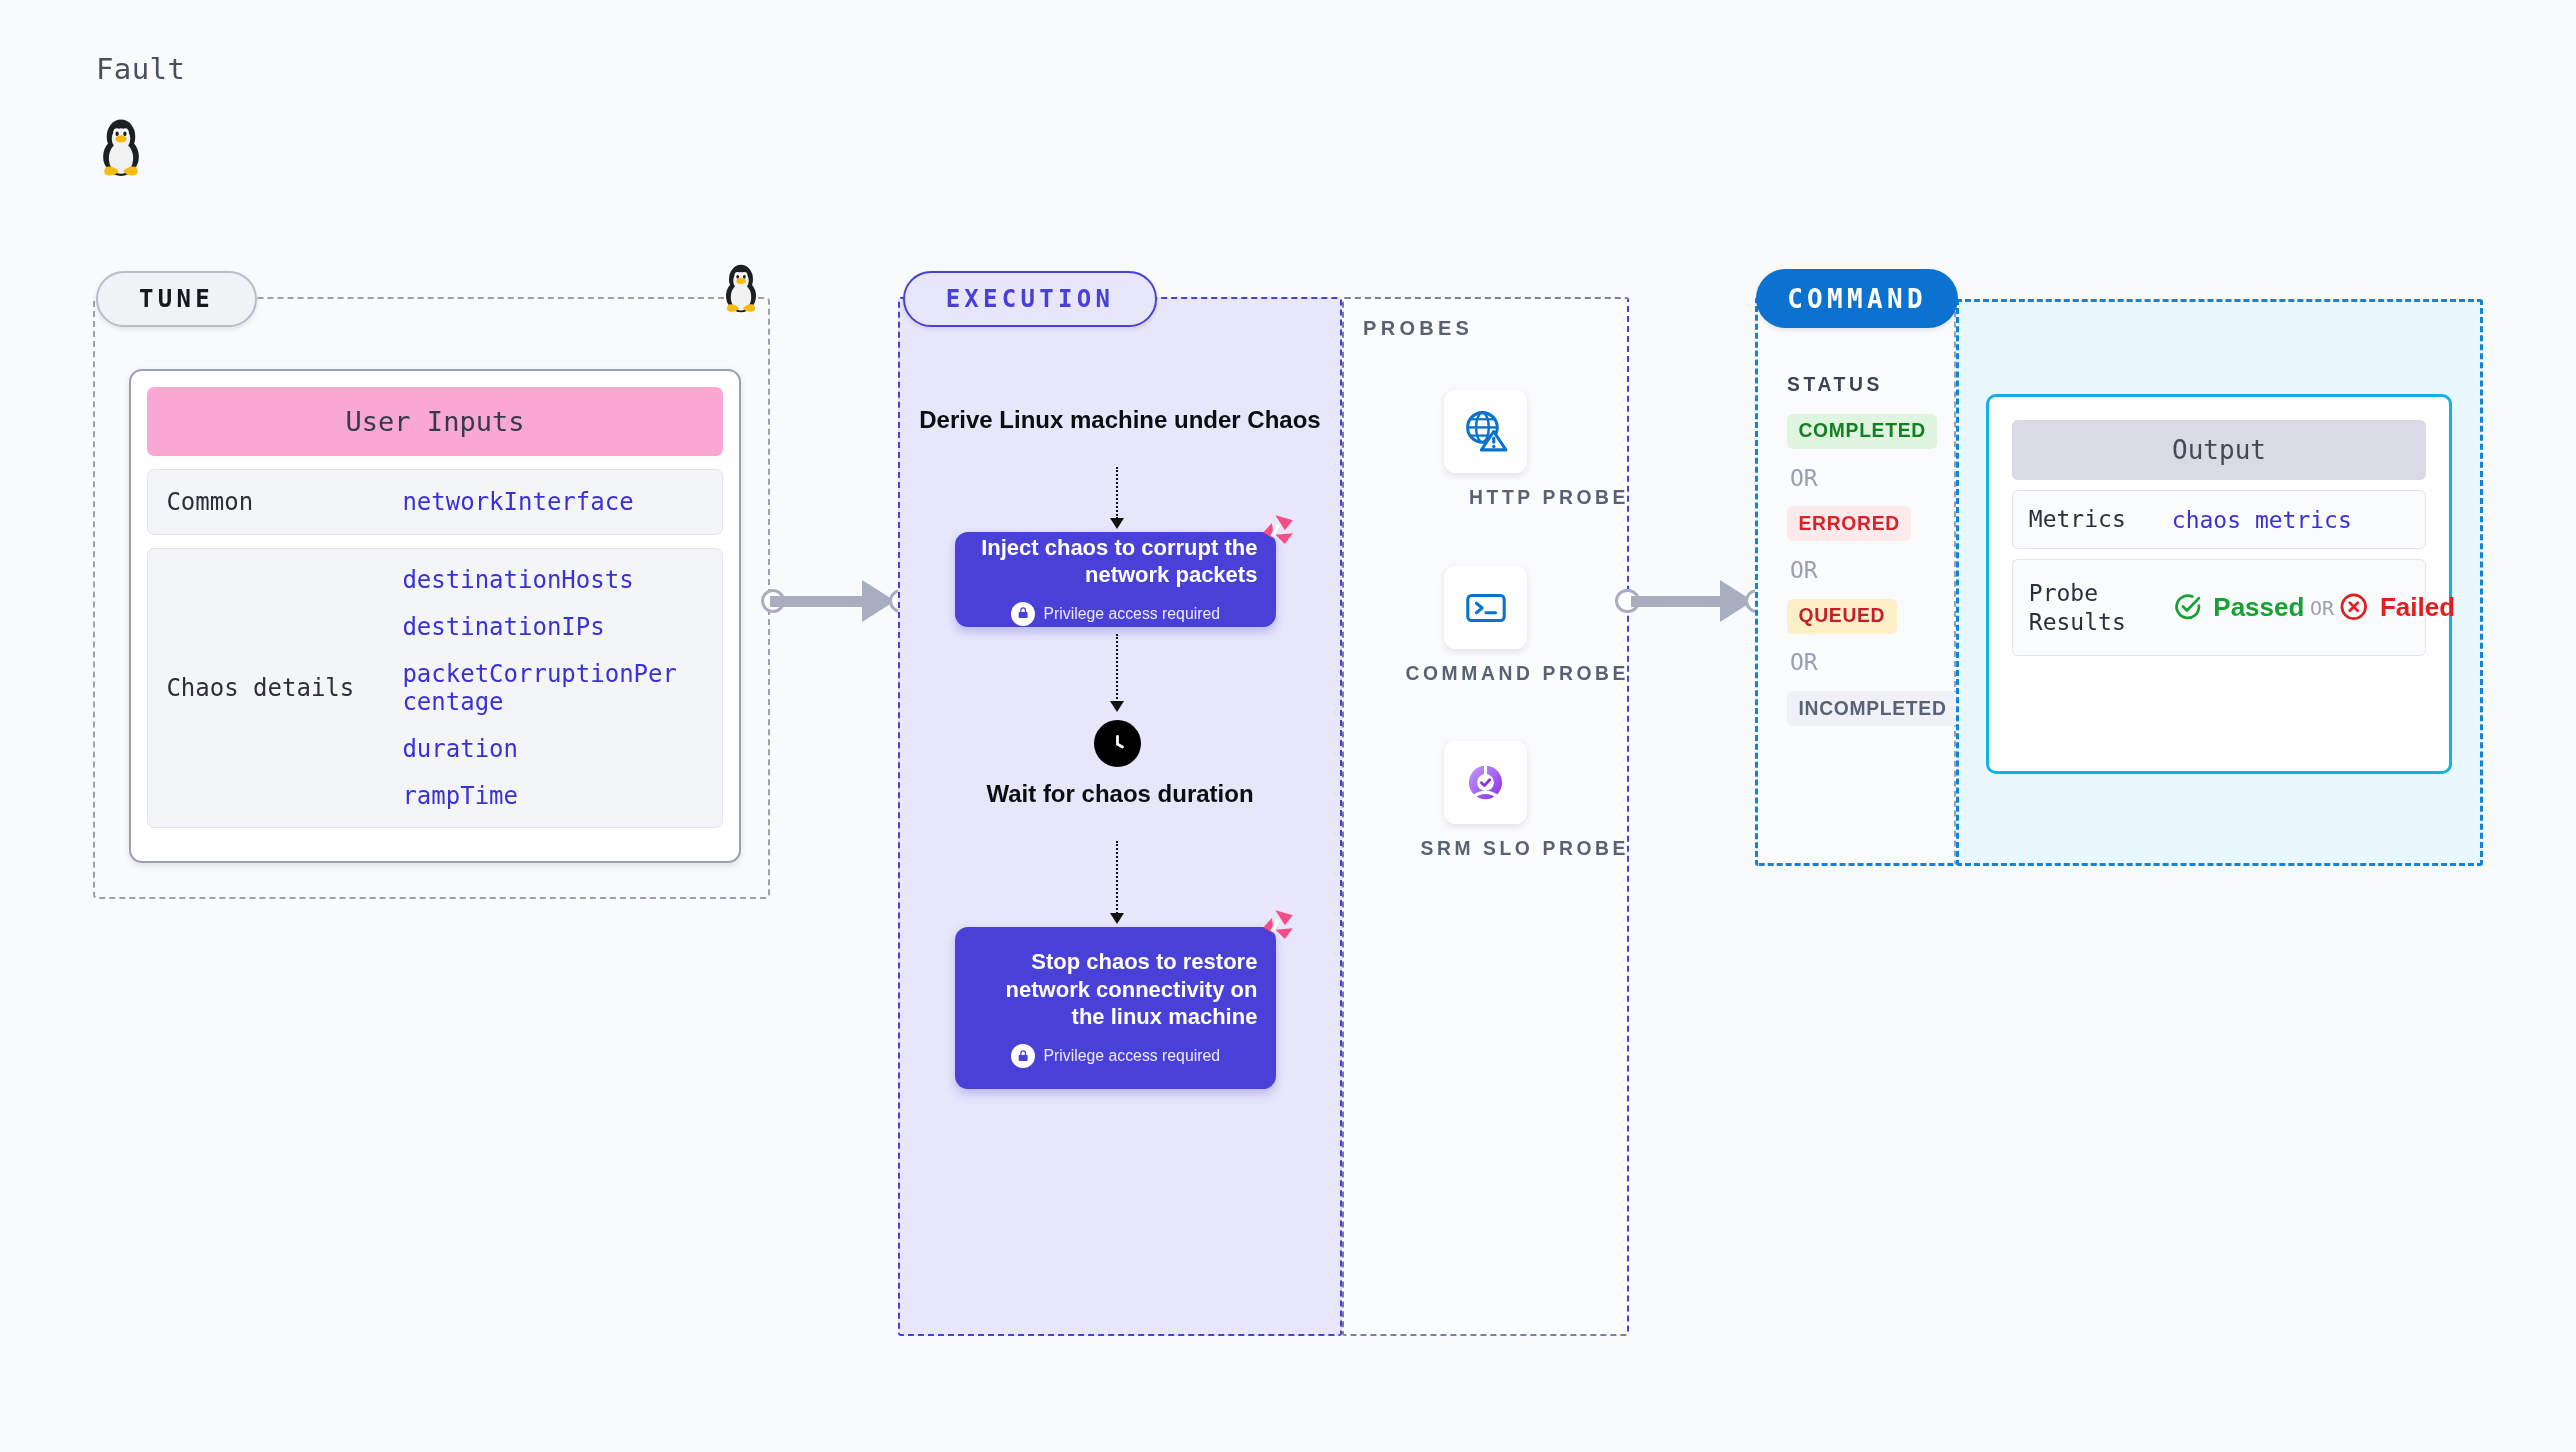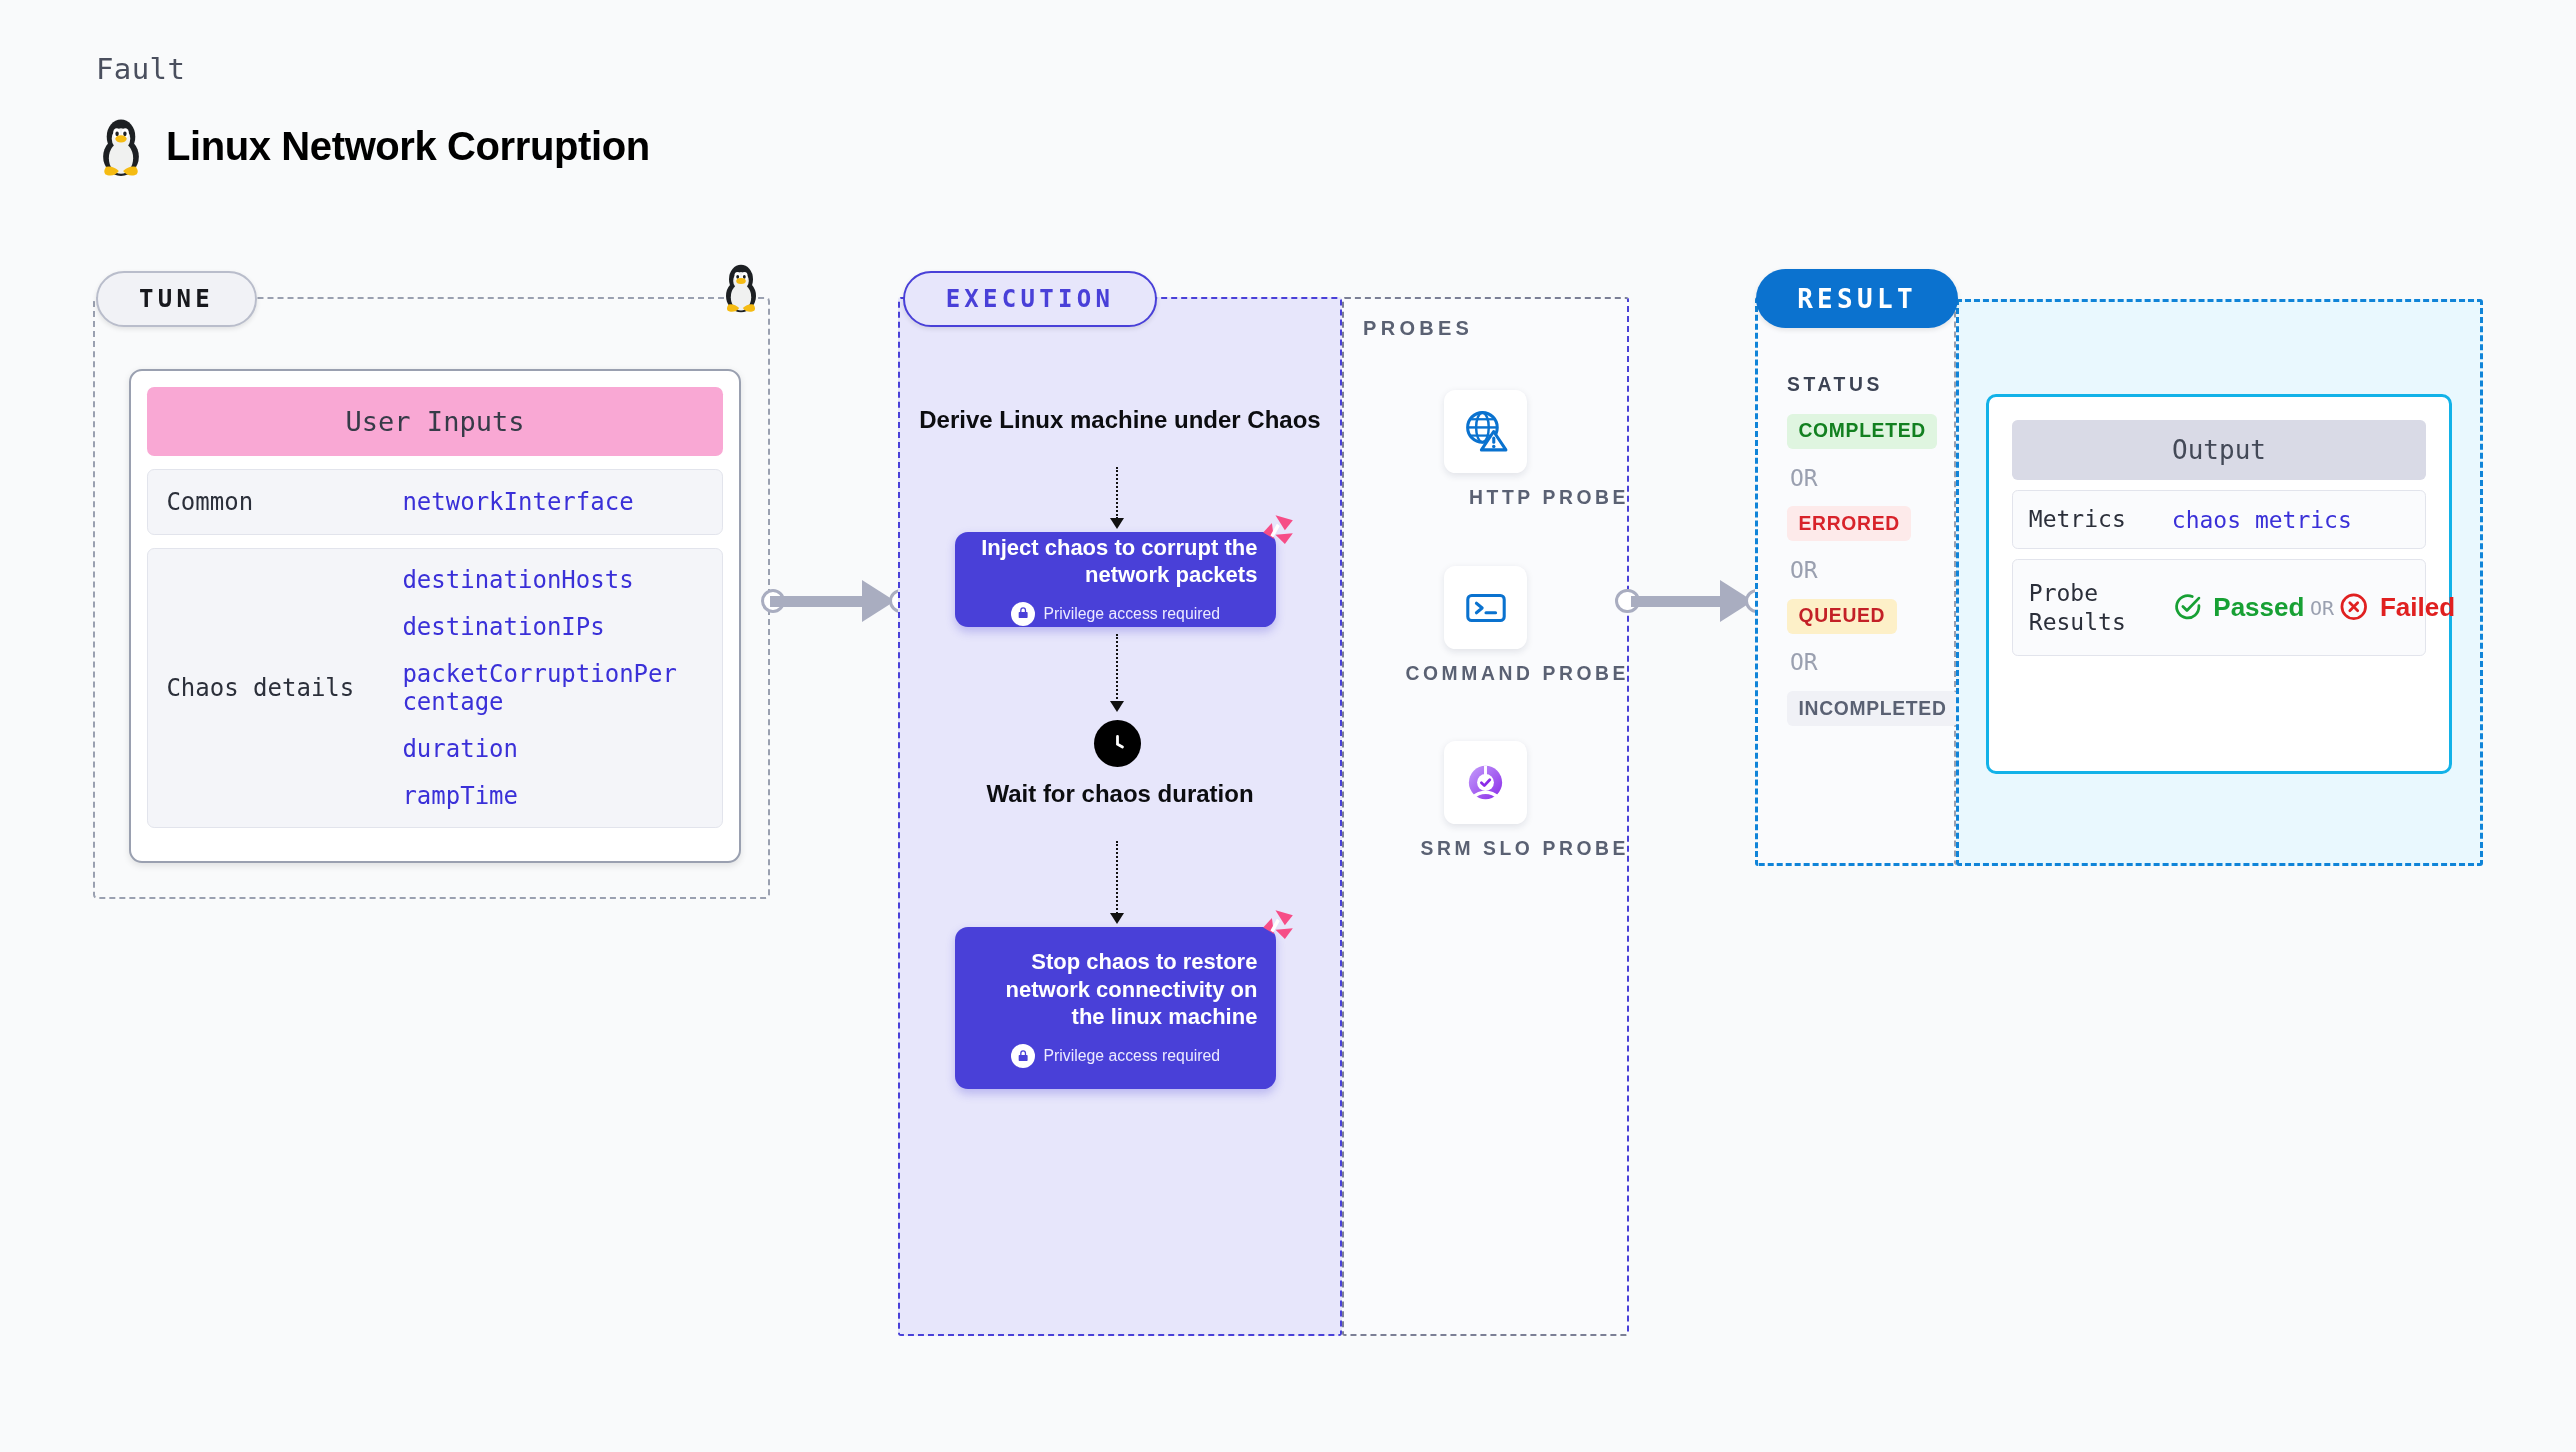--- a/index.html
+++ b/index.html
@@ -232,21 +232,20 @@
         <ellipse cx="29" cy="25" rx="5" ry="7" fill="#fff"></ellipse>
         <ellipse cx="41" cy="25" rx="5" ry="7" fill="#fff"></ellipse>
         <ellipse cx="29.5" cy="26" rx="2.4" ry="3.2" fill="#1d2023"></ellipse>
         <ellipse cx="40.5" cy="26" rx="2.4" ry="3.2" fill="#1d2023"></ellipse>
         <path d="M28 34 q7 7 14 0 q-7 5 -14 0z" fill="#f5bb12"></path>
         <ellipse cx="35" cy="33" rx="8" ry="5" fill="#f5bb12"></ellipse>
         <path d="M14 72 q-6 10 2 12 q10 2 16 -6 q-8 -8 -18 -6z" fill="#f5bb12"></path>
         <path d="M56 72 q6 10 -2 12 q-10 2 -16 -6 q8 -8 18 -6z" fill="#f5bb12"></path>
       </svg>
     </span>
-    <span class="hdr-title">Linux Network Corruption</span>
   </div>
 
   <div class="dashed-box" id="tune-box"></div>
   <div class="pill" id="tune-pill">TUNE</div>
 
   <span class="tux-border">
     <svg width="42" height="52" viewBox="0 0 70 86">
       <ellipse cx="35" cy="30" rx="20" ry="24" fill="#1d2023"></ellipse>
       <ellipse cx="35" cy="58" rx="25" ry="27" fill="#1d2023"></ellipse>
       <ellipse cx="35" cy="60" rx="17" ry="22" fill="#f0f1f0"></ellipse>
@@ -403,21 +402,21 @@
   </div>
 
   <div class="conn" style="left:1615px; top:580px; width:158px; height:43px;">
     <div class="conn-dot" style="left:0px;"></div>
     <div class="conn-shaft" style="left:15.8px; width:92px;"></div>
     <div class="conn-head" style="left:105px;"></div>
     <div class="conn-dot" style="left:130px;"></div>
   </div>
 
   <div class="dashed-box" id="result-box"></div>
-  <div class="pill" id="result-pill">RESULT</div>
+  <div class="pill" id="result-pill">COMMAND</div>
 
   <div id="status-label">STATUS</div>
   <div class="status-stack">
     <span class="badge b-completed">COMPLETED</span>
     <div class="or-txt">OR</div>
     <span class="badge b-errored">ERRORED</span>
     <div class="or-txt">OR</div>
     <span class="badge b-queued">QUEUED</span>
     <div class="or-txt">OR</div>
     <span class="badge b-incomplete">INCOMPLETED</span>

